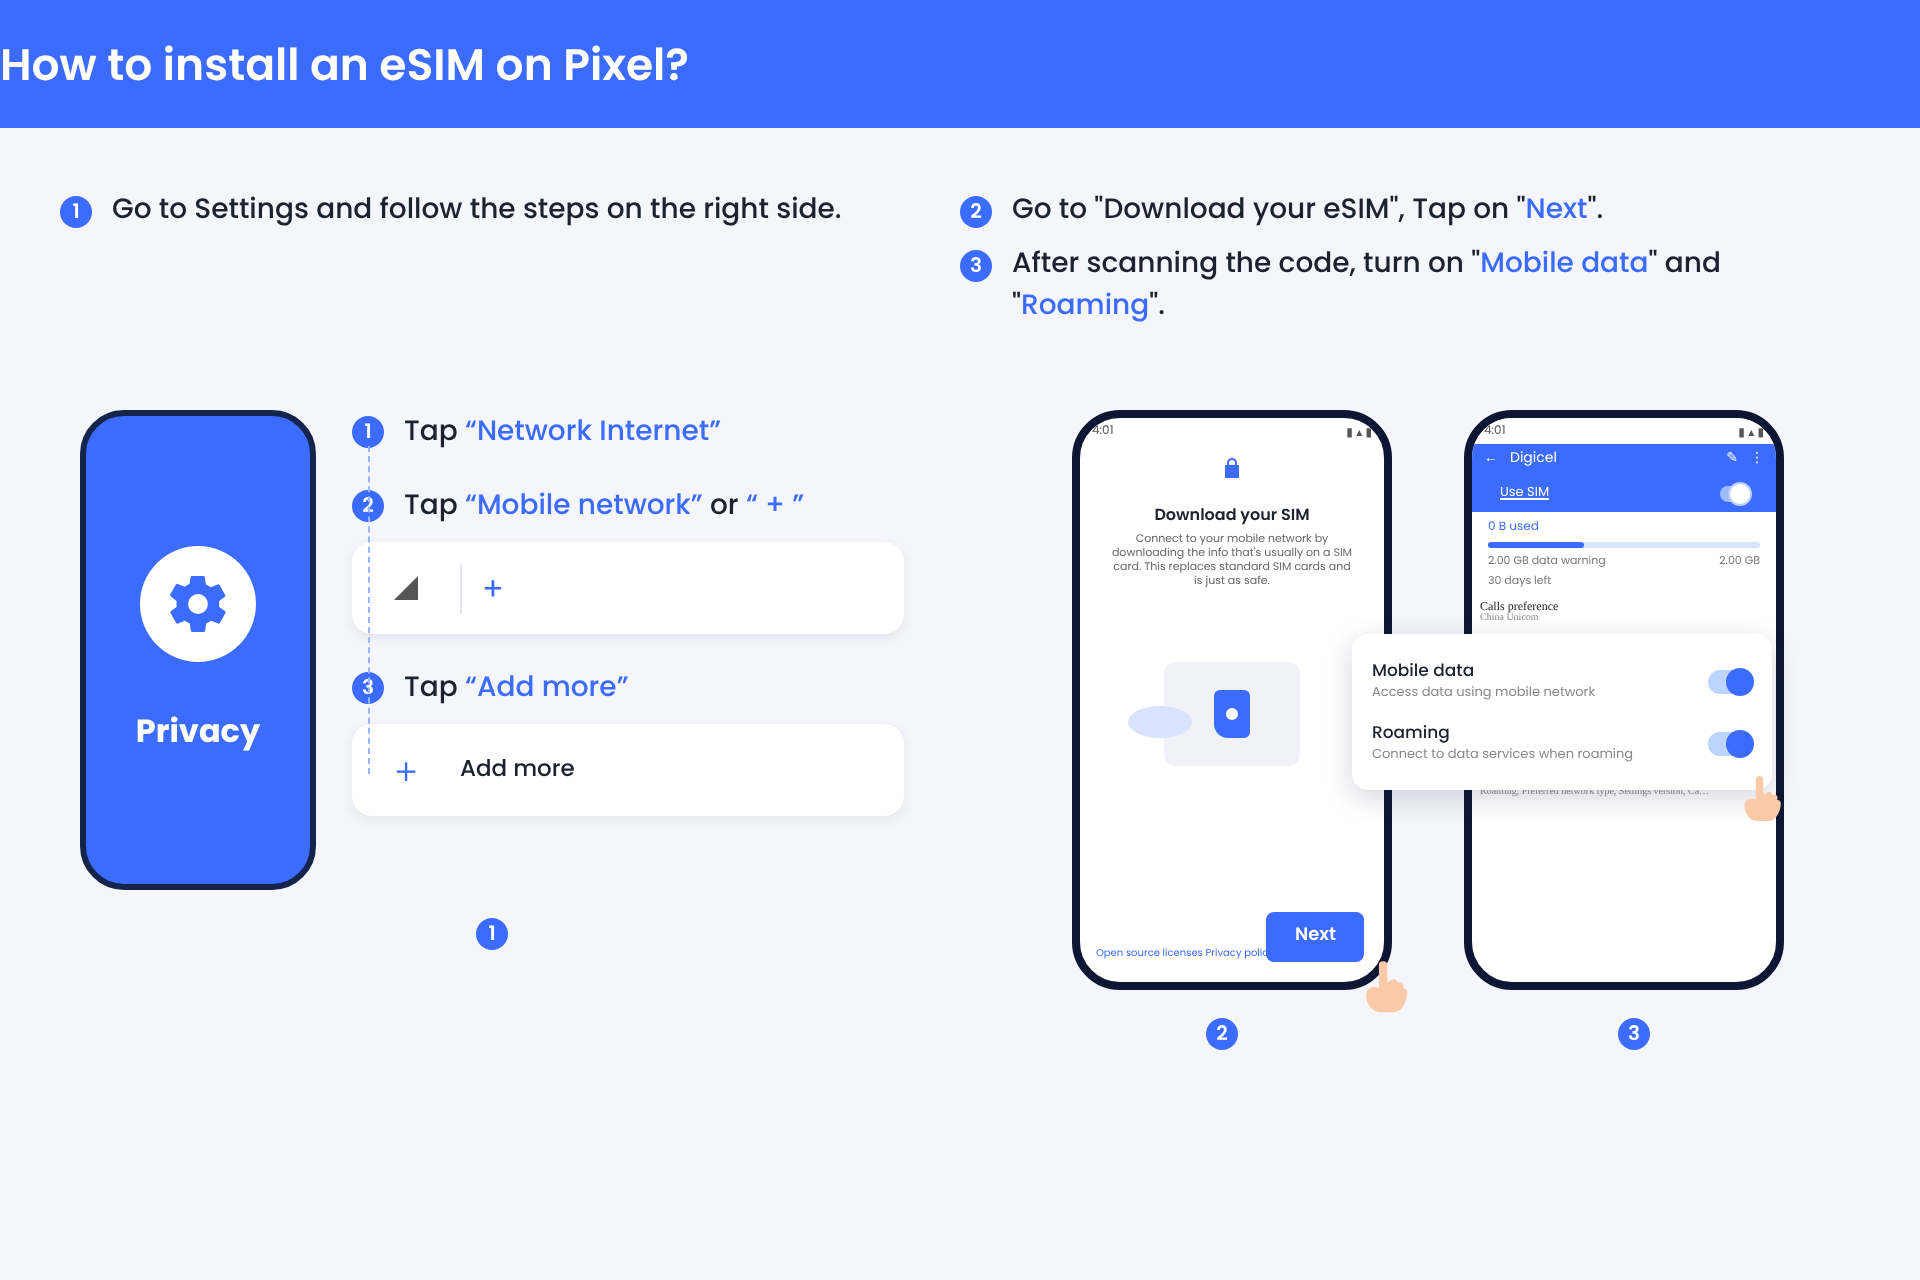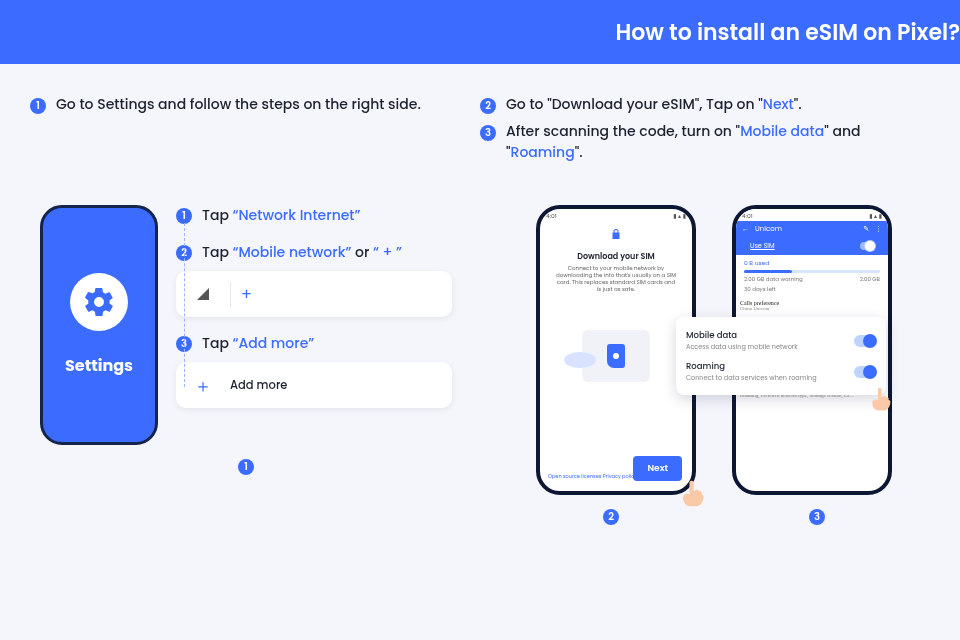--- a/index.html
+++ b/index.html
@@ -22,21 +22,21 @@
     color: var(--ink);
     overflow: hidden;
   }
 
   
   .titlebar {
     height: 64px;
     background: var(--blue);
     display: flex;
     align-items: center;
-    justify-content: flex-end;
+    justify-content: flex-start;
   }
   .titlebar h1 {
     margin: 0;
     font-size: 22px;
     font-weight: 600;
     color: #fff;
   }
 
   
   .intro {
@@ -351,21 +351,21 @@
 
   <div class="panel">
     <div class="p1-body">
 
       <div class="phone-left">
         <span class="gear">
           <svg viewBox="0 0 24 24" fill="currentColor">
               <path d="M19.4 13a7.8 7.8 0 0 0 .1-1 7.8 7.8 0 0 0-.1-1l2.1-1.6a.5.5 0 0 0 .1-.6l-2-3.5a.5.5 0 0 0-.6-.2l-2.5 1a7.6 7.6 0 0 0-1.7-1l-.4-2.6a.5.5 0 0 0-.5-.4h-4a.5.5 0 0 0-.5.4L9 4.9a7.6 7.6 0 0 0-1.7 1l-2.5-1a.5.5 0 0 0-.6.2l-2 3.5a.5.5 0 0 0 .1.6L4.5 11a7.8 7.8 0 0 0-.1 1 7.8 7.8 0 0 0 .1 1l-2.1 1.6a.5.5 0 0 0-.1.6l2 3.5a.5.5 0 0 0 .6.2l2.5-1a7.6 7.6 0 0 0 1.7 1l.4 2.6a.5.5 0 0 0 .5.4h4a.5.5 0 0 0 .5-.4l.4-2.6a7.6 7.6 0 0 0 1.7-1l2.5 1a.5.5 0 0 0 .6-.2l2-3.5a.5.5 0 0 0-.1-.6ZM12 15.5A3.5 3.5 0 1 1 15.5 12 3.5 3.5 0 0 1 12 15.5Z"></path>
             </svg>
         </span>
-        <span class="phone-left-label">Settings</span>
+        <span class="phone-left-label">Privacy</span>
       </div>
 
       <div class="steps-col">
 
         <div>
           <div class="step-head">
             <span class="bullet">1</span>
             <span>
               <span>Tap </span><span class="link">“Network Internet”</span>
             </span>
@@ -443,21 +443,21 @@
 
       <div style="position:relative">
         <div class="phone">
           <div class="status" style="background:#fff;">
             <span>4:01</span>
             <span>▮ ▴ ▮</span>
           </div>
           <div class="appbar">
             <span style="display:flex;gap:6px;align-items:center">
               <span>←</span>
-              <span>Unicom</span>
+              <span>Digicel</span>
             </span>
             <span style="display:flex;gap:6px">
               <span>✎</span>
               <span>⋮</span>
             </span>
           </div>
           <div class="use-sim">
             <span>Use SIM</span>
             <span class="toggle-on"></span>
           </div>

